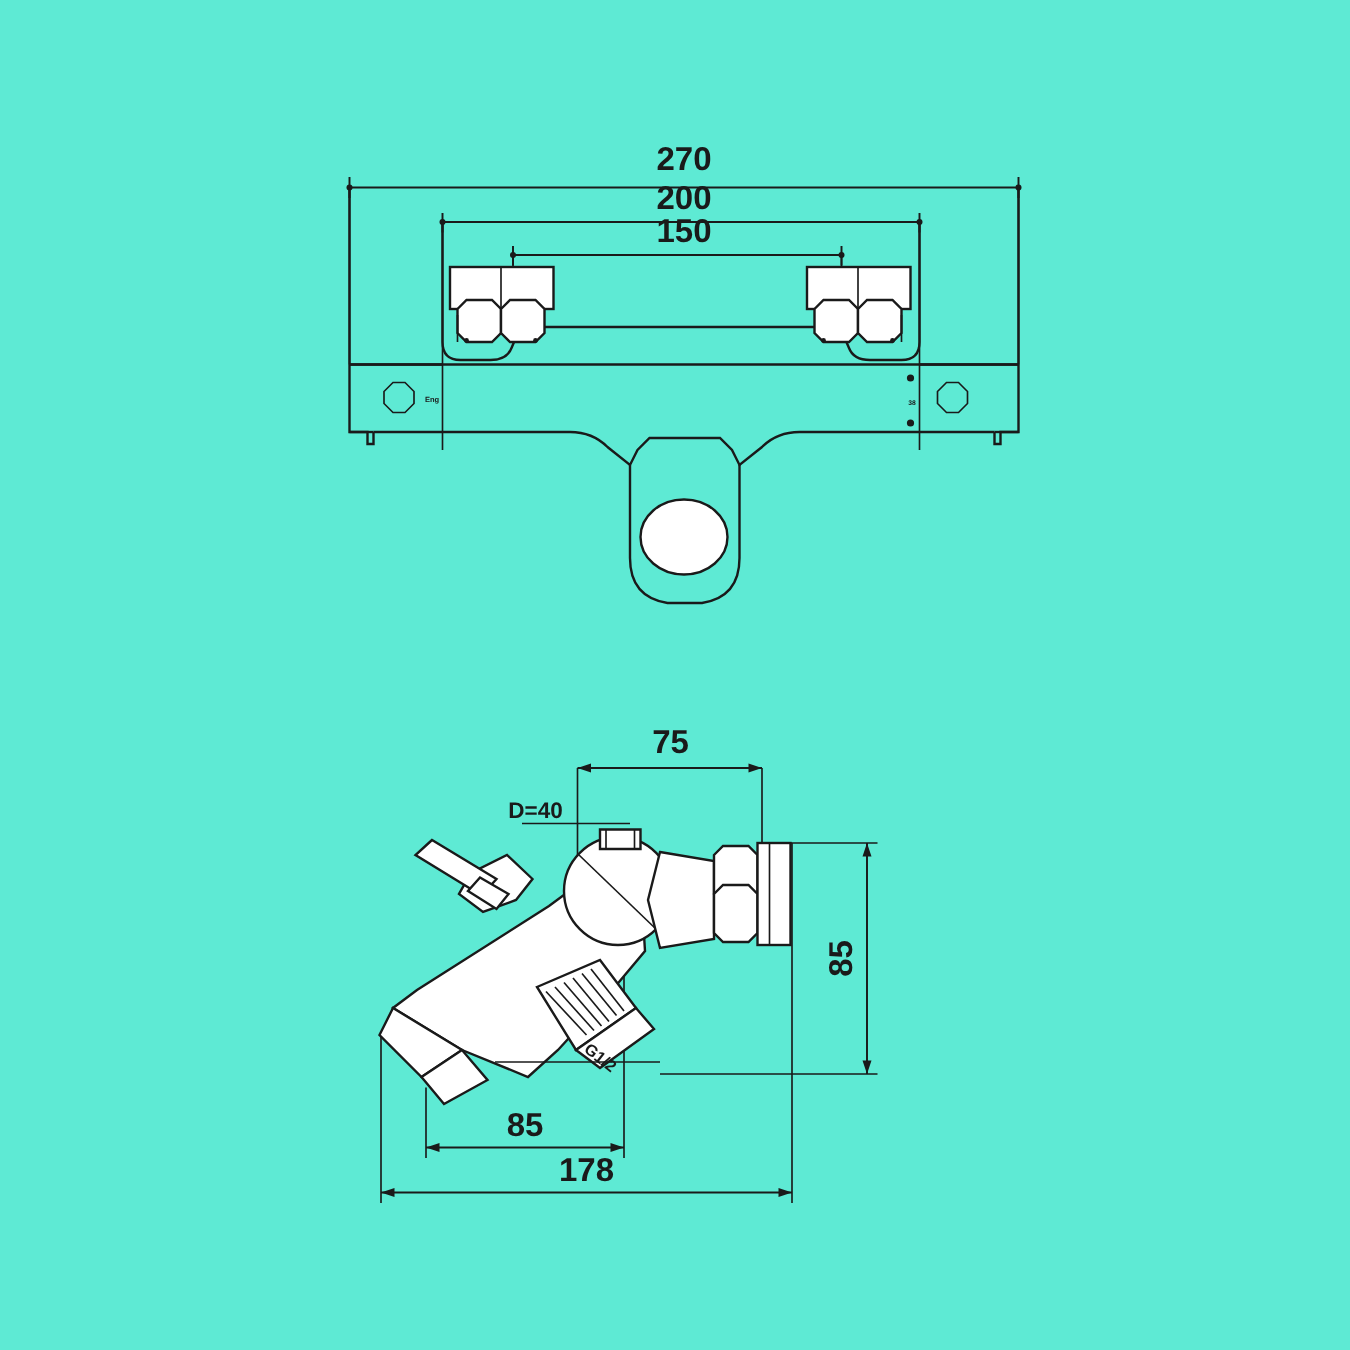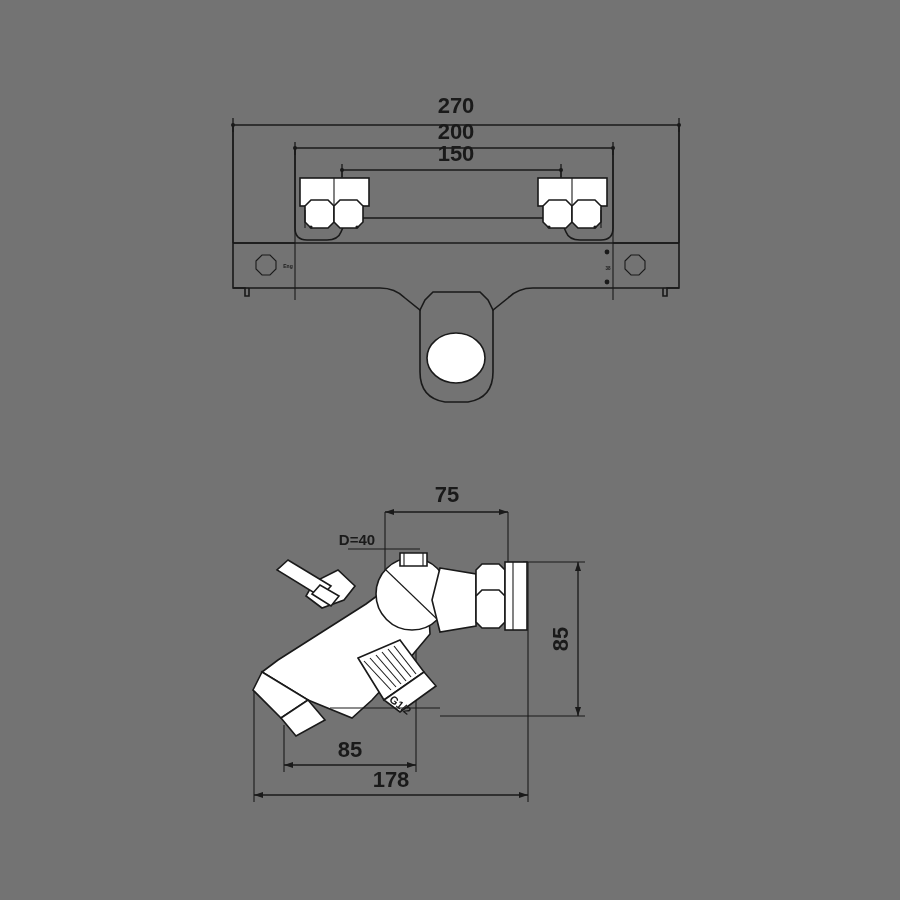--- a/index.html
+++ b/index.html
@@ -7,21 +7,21 @@
     padding: 0;
     background: #ffffff;
   }
   body {
     font-family: "Liberation Sans", sans-serif;
   }
   #sheet {
     position: relative;
     width: 900px;
     height: 900px;
-    background: #737373;
+    background: #5eead4;
     overflow: hidden;
   }
   svg#drawing {
     display: block;
     width: 900px;
     height: 900px;
   }
   .ln {
     fill: none;
     stroke: #1a1a1a;

